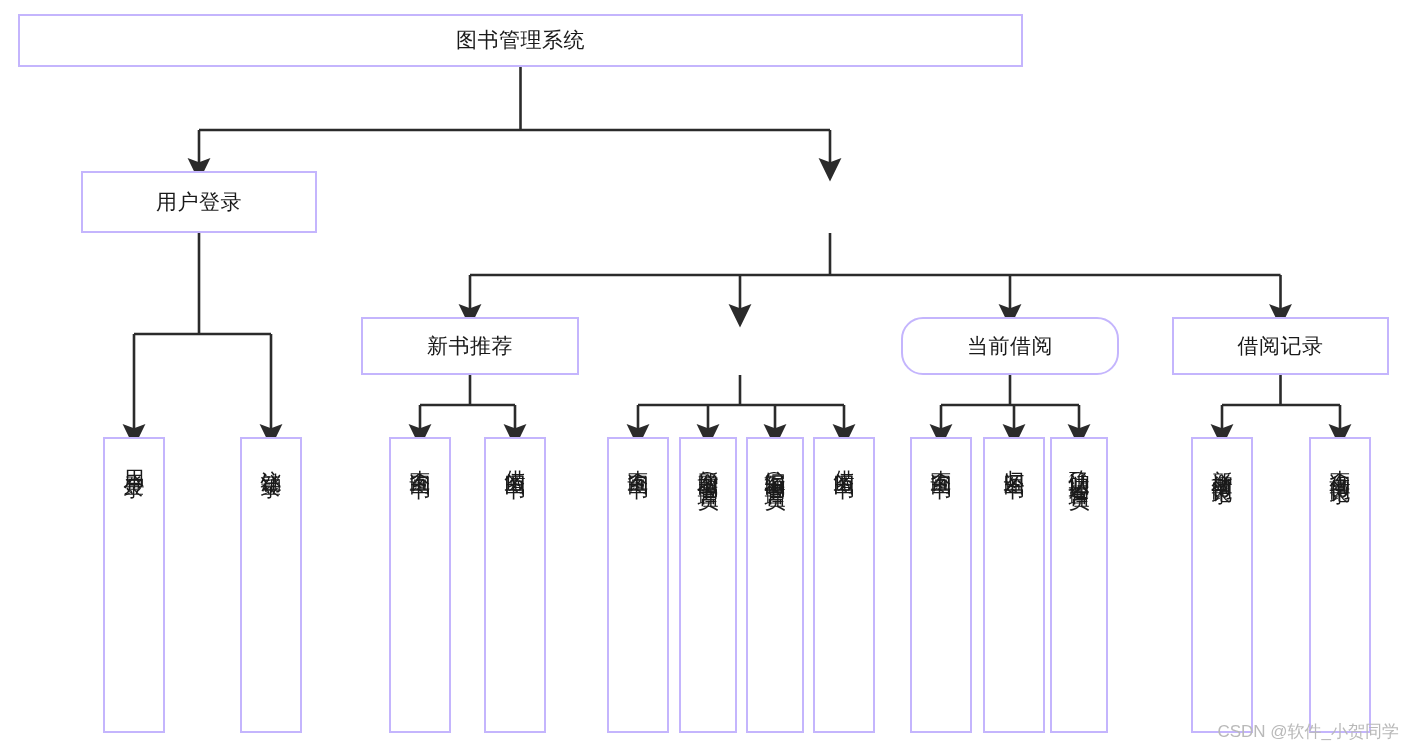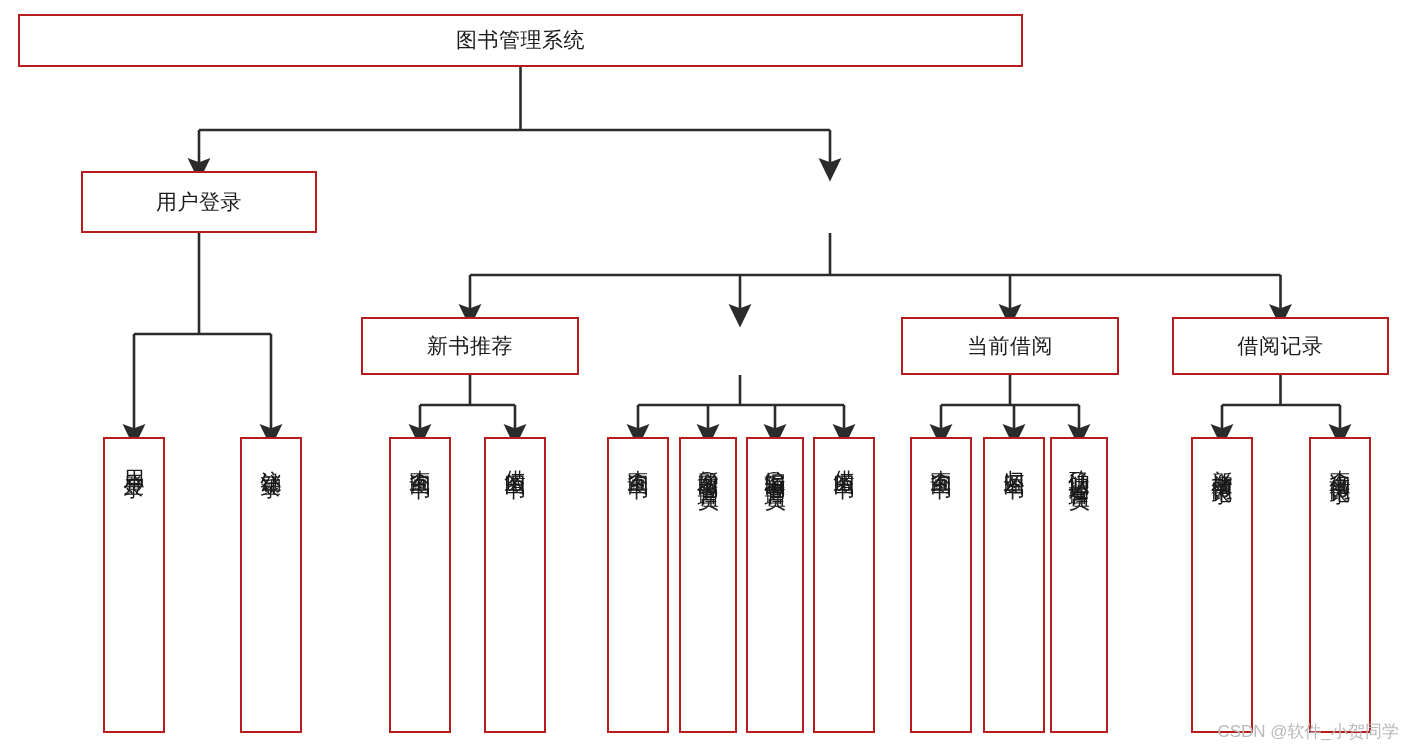--- a/index.html
+++ b/index.html
@@ -22,21 +22,21 @@
     left: 0;
     top: 0;
     width: 1405px;
     height: 747px;
     pointer-events: none;
   }
   .node {
     position: absolute;
     box-sizing: border-box;
     background: #ffffff;
-    border: 2px solid #b91c1c;
+    border: 2px solid #c4b5fd;
     display: flex;
     align-items: center;
     justify-content: center;
     color: #1a1a1a;
     z-index: 2;
   }
   .node .lbl {
     display: block;
     text-align: center;
     line-height: 1.18;
@@ -124,21 +124,21 @@
     <span class="lbl">图书管理系统</span>
   </div>
 
   <div class="node horiz" id="n-user-login" style="left: 81px; top: 171px; width: 236px; height: 62px;">
     <span class="lbl">用户登录</span>
   </div>
 
   <div class="node horiz" id="n-new-book-recommend" style="left: 361px; top: 317px; width: 218px; height: 58px; justify-content: center;">
     <span class="lbl">新书推荐</span>
   </div>
-  <div class="node horiz" id="n-current-borrow" style="left: 901px; top: 317px; width: 218px; height: 58px;">
+  <div class="node horiz" id="n-current-borrow" style="left: 901px; top: 317px; width: 218px; height: 58px; border-radius: 22px;">
     <span class="lbl">当前借阅</span>
   </div>
   <div class="node horiz" id="n-borrow-record" style="left: 1172px; top: 317px; width: 217px; height: 58px;">
     <span class="lbl">借阅记录</span>
   </div>
 
   <div class="node vert" id="n-leaf-user-login" style="left: 103px; top: 437px; width: 62px; height: 296px;">
     <span class="lbl">用户登录</span>
   </div>
   <div class="node vert" id="n-leaf-user-logout" style="left: 240px; top: 437px; width: 62px; height: 296px;">

